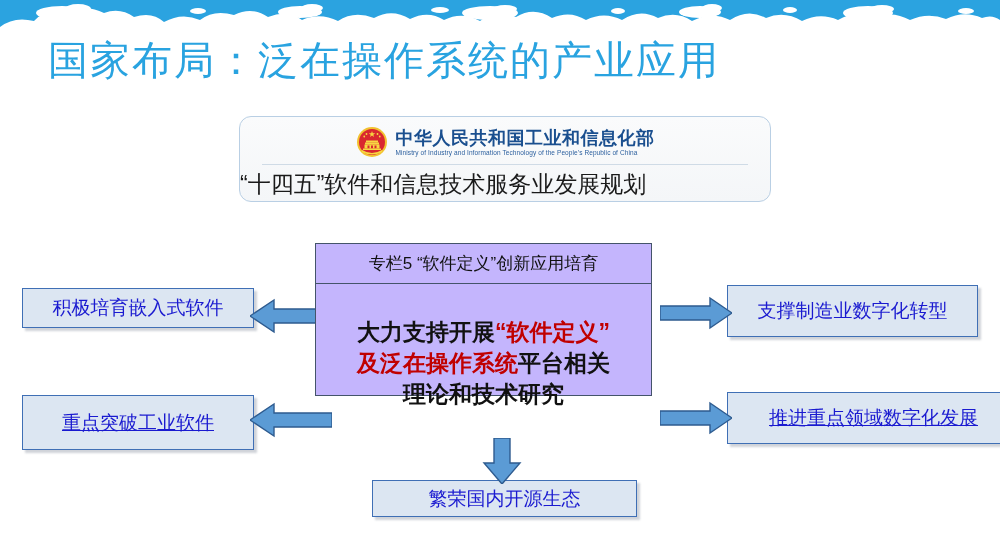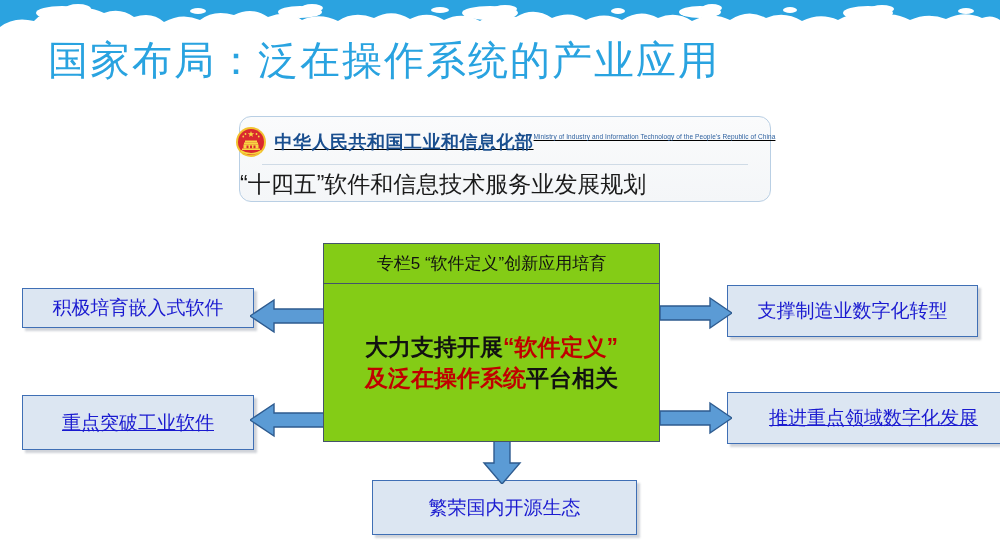--- a/index.html
+++ b/index.html
@@ -64,23 +64,22 @@
     margin-top: 6px;
     height: 38px;
   }
   .emblem {
     width: 32px;
     height: 32px;
     flex: 0 0 32px;
   }
   .miit-names {
     display: flex;
-    flex-direction: row;
+    flex-direction: column;
     justify-content: flex-start;
-    text-decoration: underline;
   }
   .miit-cn {
     font-size: 18px;
     font-weight: bold;
     color: #1a4f8f;
     letter-spacing: 0.5px;
     line-height: 20px;
     white-space: nowrap;
   }
   .miit-en {
@@ -104,25 +103,25 @@
     top: 52px;
     text-align: left;
     font-size: 23px;
     color: #1a1a1a;
     white-space: nowrap;
   }
 
   
   #center-box {
     position: absolute;
-    left: 323px;
+    left: 315px;
     top: 243px;
     width: 337px;
-    height: 199px;
-    background: #84cc16;
+    height: 153px;
+    background: #c4b5fd;
     border: 1.6px solid #44546a;
     box-sizing: border-box;
     z-index: 5;
   }
   #center-header {
     height: 39px;
     line-height: 39px;
     text-align: center;
     font-size: 17px;
     color: #111111;
@@ -161,21 +160,21 @@
     font-size: 19px;
     color: #1a1ad0;
     white-space: nowrap;
   }
   .leaf-label.underlined { text-decoration: underline; }
 
   #box-embedded   { left: 22px;  top: 288px; width: 232px; height: 40px; }
   #box-industrial { left: 22px;  top: 395px; width: 232px; height: 55px; }
   #box-manufact   { left: 727px; top: 285px; width: 251px; height: 52px; }
   #box-keyfield   { left: 727px; top: 392px; width: 293px; height: 52px; }
-  #box-opensource { left: 372px; top: 480px; width: 265px; height: 55px; }
+  #box-opensource { left: 372px; top: 480px; width: 265px; height: 37px; }
 
   
   .arrow { position: absolute; z-index: 3; }
   #arrow-left-top    { left: 250px; top: 297px;  width: 82px;  height: 38px; }
   #arrow-left-bottom { left: 250px; top: 401px;  width: 82px;  height: 38px; }
   #arrow-right-top   { left: 660px; top: 295px;  width: 72px;  height: 36px; }
   #arrow-right-bottom{ left: 660px; top: 400px;  width: 72px;  height: 36px; }
   #arrow-down        { left: 481px; top: 438px;  width: 42px;  height: 46px; }
 </style>
 </head>
@@ -261,20 +260,21 @@
 <svg class="arrow" id="arrow-down" viewBox="0 0 42 46">
   <polygon points="21,46 3,25 13,25 13,0 29,0 29,25 39,25" fill="#5b9bd5" stroke="#2e5b8f" stroke-width="1.4"></polygon>
 </svg>
 
 <div id="center-box">
   <div id="center-header">专栏5 “软件定义”创新应用培育</div>
   <div id="center-body">
     <div id="center-body-text">
       <span>大力支持开展</span><span class="hl-red">“软件定义”</span><br>
       <span class="hl-red">及泛在操作系统</span><span>平台相关</span><br>
+      <span>理论和技术研究</span>
     </div>
   </div>
 </div>
 
 <div class="leaf-box" id="box-embedded">
   <span class="leaf-label">积极培育嵌入式软件</span>
 </div>
 
 <div class="leaf-box" id="box-industrial">
   <span class="leaf-label underlined">重点突破工业软件</span>

